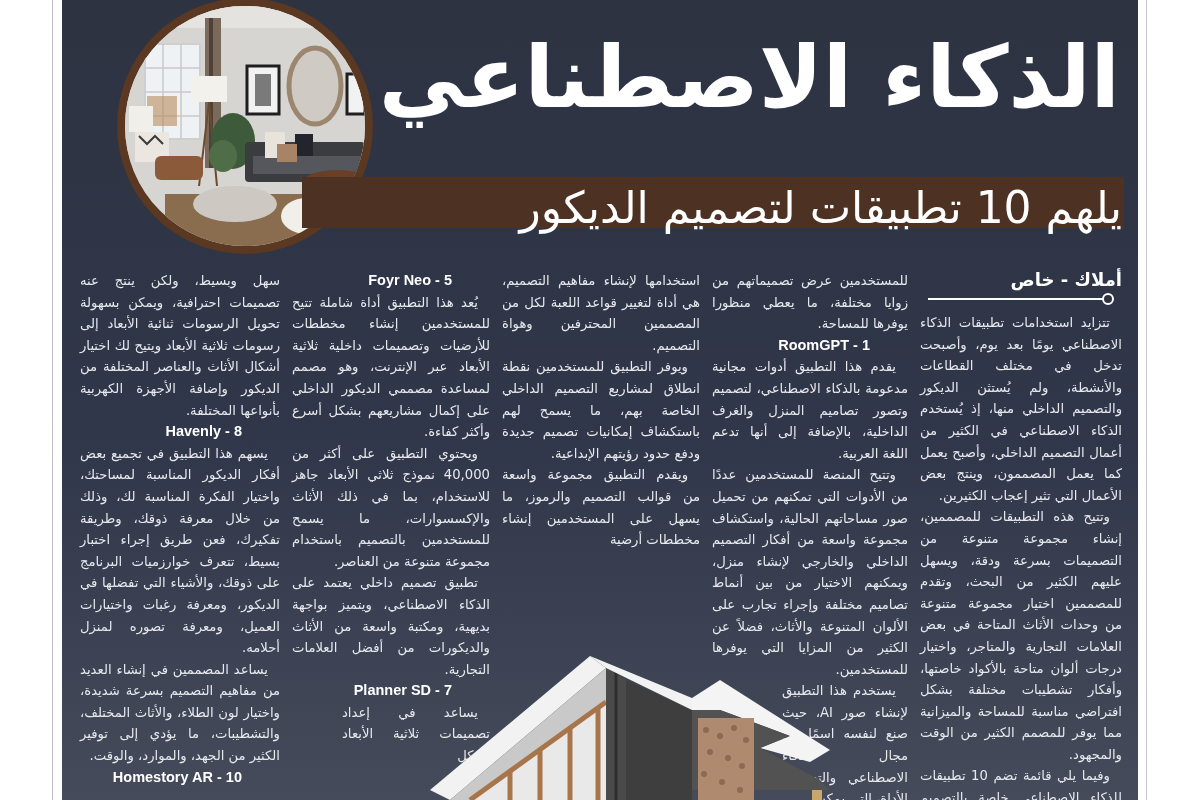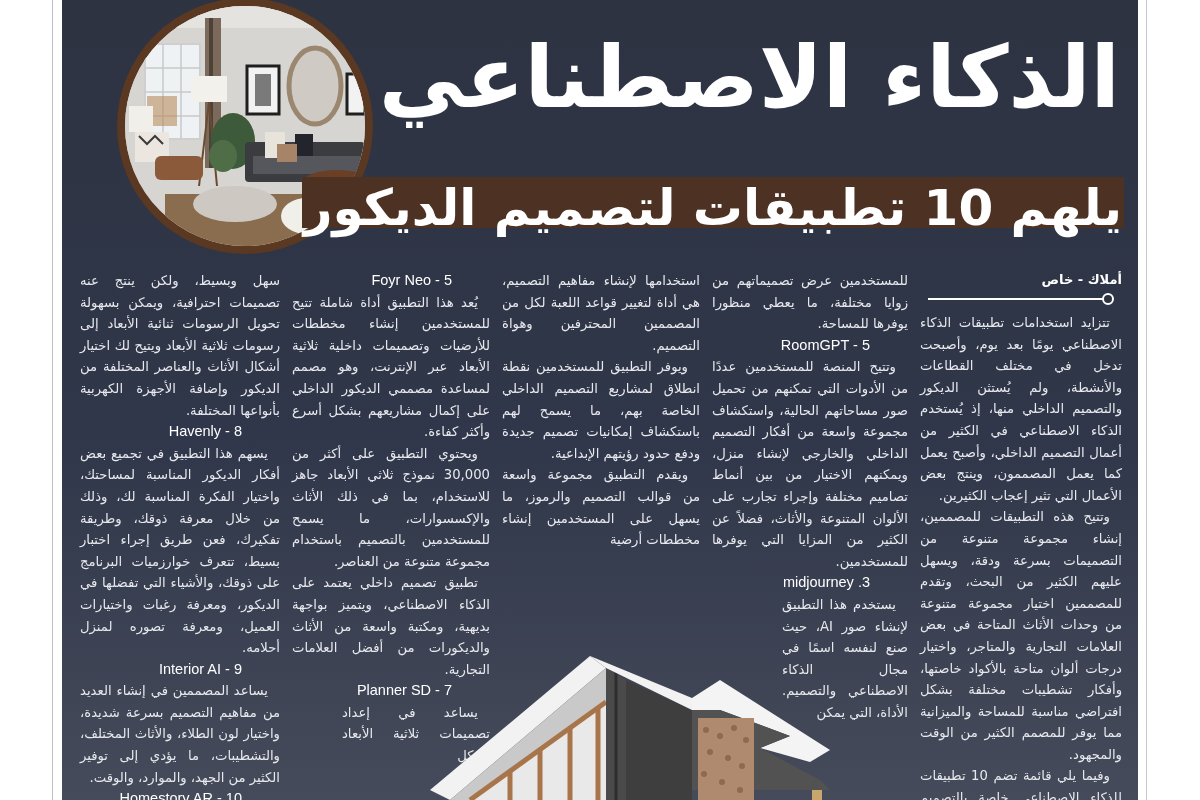--- a/index.html
+++ b/index.html
@@ -14,37 +14,37 @@
   .photo-ring{position:absolute;left:55px;top:-2px;width:256px;height:256px;border-radius:50%;
               background:#5a3822;}
   .photo{position:absolute;left:8px;top:8px;width:240px;height:240px;border-radius:50%;overflow:hidden;
          background:linear-gradient(180deg,#d9d8d4 0%,#cfcdc8 55%,#8d7b6a 75%,#6b5848 100%)}
   .photo svg{width:100%;height:100%;display:block}
 
   
   .title{position:absolute;right:18px;top:12px;color:#ffffff;font-family:"DejaVu Sans",sans-serif;
          font-weight:bold;font-size:86px;line-height:130px;white-space:nowrap;letter-spacing:-1px}
   .banner{position:absolute;left:240px;right:14px;top:177px;height:51px;background:#4d3122}
-  .subtitle{position:absolute;right:16px;top:168px;color:#ffffff;font-weight:bold;font-size:50px;
+  .subtitle{position:absolute;right:16px;top:168px;color:#ffffff;font-weight:normal;font-size:44px;
             line-height:80px;white-space:nowrap;letter-spacing:-1px}
 
   
   .col{position:absolute;top:270px;color:#e8e9ee;font-size:13.2px;line-height:21.6px;text-align:justify;
        text-align-last:right;direction:rtl}
   .col p{margin:0;text-indent:12px}
   .col p.noindent{text-indent:0}
-  .col h3{font-family:"Liberation Sans",sans-serif;font-weight:normal;font-size:14.5px;line-height:21.6px;
+  .col h3{font-family:"Liberation Sans",sans-serif;font-weight:bold;font-size:14.5px;line-height:21.6px;
           color:#ffffff;text-align:right;padding-right:38px;direction:ltr;unicode-bidi:plaintext}
   .c1{left:858px;width:202px}
   .c2{left:650px;width:196px}
   .c3{left:440px;width:198px}
   .c4{left:230px;width:198px}
   .c5{left:18px;width:200px}
 
-  .byline{font-size:13px;font-weight:bold;color:#ffffff;line-height:20px;margin-bottom:2px}
+  .byline{font-size:18px;font-weight:bold;color:#ffffff;line-height:20px;margin-bottom:2px}
   .byline-rule{position:relative;height:14px;margin:0 8px 6px 8px}
   .byline-rule .line{position:absolute;left:0;right:10px;top:6px;height:2px;background:#ffffff}
   .byline-rule .dot{position:absolute;right:0;top:1px;width:12px;height:12px;border:2px solid #ffffff;border-radius:50%;
                     background:#2d3341}
 
   
   .house{position:absolute;left:368px;top:640px;width:420px;height:160px}
   .house svg{width:100%;height:100%;display:block}
 </style>
 </head>
@@ -119,46 +119,45 @@
       <span class="line"></span>
       <span class="dot"></span>
     </div>
     <p>تتزايد استخدامات تطبيقات الذكاء الاصطناعي يومًا بعد يوم، وأصبحت تدخل في مختلف القطاعات والأنشطة، ولم يُستثن الديكور والتصميم الداخلي منها، إذ يُستخدم الذكاء الاصطناعي في الكثير من أعمال التصميم الداخلي، وأصبح يعمل كما يعمل المصممون، وينتج بعض الأعمال التي تثير إعجاب الكثيرين.</p>
     <p>وتتيح هذه التطبيقات للمصممين، إنشاء مجموعة متنوعة من التصميمات بسرعة ودقة، ويسهل عليهم الكثير من البحث، وتقدم للمصممين اختيار مجموعة متنوعة من وحدات الأثاث المتاحة في بعض العلامات التجارية والمتاجر، واختيار درجات ألوان متاحة بالأكواد خاصتها، وأفكار تشطيبات مختلفة بشكل افتراضي مناسبة للمساحة والميزانية مما يوفر للمصمم الكثير من الوقت والمجهود.</p>
     <p>وفيما يلي قائمة تضم 10 تطبيقات للذكاء الاصطناعي خاصة بالتصميم والديكور.</p>
   </div>
 
   <div class="col c2">
     <p class="noindent">للمستخدمين عرض تصميماتهم من زوايا مختلفة، ما يعطي منظورا يوفرها للمساحة.</p>
-    <h3>RoomGPT - 5</h3>
+    <h3>RoomGPT - 1</h3>
+    <p>يقدم هذا التطبيق أدوات مجانية مدعومة بالذكاء الاصطناعي، لتصميم وتصور تصاميم المنزل والغرف الداخلية، بالإضافة إلى أنها تدعم اللغة العربية.</p>
     <p>وتتيح المنصة للمستخدمين عددًا من الأدوات التي تمكنهم من تحميل صور مساحاتهم الحالية، واستكشاف مجموعة واسعة من أفكار التصميم الداخلي والخارجي لإنشاء منزل، ويمكنهم الاختيار من بين أنماط تصاميم مختلفة وإجراء تجارب على الألوان المتنوعة والأثاث، فضلاً عن الكثير من المزايا التي يوفرها للمستخدمين.</p>
-    <h3>midjourney .3</h3>
     <p style="padding-left:70px">يستخدم هذا التطبيق لإنشاء صور AI، حيث صنع لنفسه اسمًا في مجال الذكاء الاصطناعي والتصميم. الأداة، التي يمكن</p>
   </div>
 
   <div class="col c3">
     <p class="noindent">استخدامها لإنشاء مفاهيم التصميم، هي أداة لتغيير قواعد اللعبة لكل من المصممين المحترفين وهواة التصميم.</p>
     <p>ويوفر التطبيق للمستخدمين نقطة انطلاق لمشاريع التصميم الداخلي الخاصة بهم، ما يسمح لهم باستكشاف إمكانيات تصميم جديدة ودفع حدود رؤيتهم الإبداعية.</p>
     <p>ويقدم التطبيق مجموعة واسعة من قوالب التصميم والرموز، ما يسهل على المستخدمين إنشاء مخططات أرضية</p>
   </div>
 
   <div class="col c4">
     <h3>Foyr Neo - 5</h3>
     <p>يُعد هذا التطبيق أداة شاملة تتيح للمستخدمين إنشاء مخططات للأرضيات وتصميمات داخلية ثلاثية الأبعاد عبر الإنترنت، وهو مصمم لمساعدة مصممي الديكور الداخلي على إكمال مشاريعهم بشكل أسرع وأكثر كفاءة.</p>
-    <p>ويحتوي التطبيق على أكثر من 30,000 نموذج ثلاثي الأبعاد جاهز للاستخدام، بما في ذلك الأثاث والإكسسوارات، ما يسمح للمستخدمين بالتصميم باستخدام مجموعة متنوعة من العناصر.</p>
+    <p>ويحتوي التطبيق على أكثر من 40,000 نموذج ثلاثي الأبعاد جاهز للاستخدام، بما في ذلك الأثاث والإكسسوارات، ما يسمح للمستخدمين بالتصميم باستخدام مجموعة متنوعة من العناصر.</p>
     <p>تطبيق تصميم داخلي يعتمد على الذكاء الاصطناعي، ويتميز بواجهة بديهية، ومكتبة واسعة من الأثاث والديكورات من أفضل العلامات التجارية.</p>
     <h3>Planner SD - 7</h3>
     <p style="padding-left:50px">يساعد في إعداد تصميمات ثلاثية الأبعاد بشكل</p>
   </div>
 
   <div class="col c5">
     <p class="noindent">سهل وبسيط، ولكن ينتج عنه تصميمات احترافية، ويمكن بسهولة تحويل الرسومات ثنائية الأبعاد إلى رسومات ثلاثية الأبعاد ويتيح لك اختيار أشكال الأثاث والعناصر المختلفة من الديكور وإضافة الأجهزة الكهربية بأنواعها المختلفة.</p>
     <h3>Havenly - 8</h3>
     <p>يسهم هذا التطبيق في تجميع بعض أفكار الديكور المناسبة لمساحتك، واختيار الفكرة المناسبة لك، وذلك من خلال معرفة ذوقك، وطريقة تفكيرك، فعن طريق إجراء اختبار بسيط، تتعرف خوارزميات البرنامج على ذوقك، والأشياء التي تفضلها في الديكور، ومعرفة رغبات واختيارات العميل، ومعرفة تصوره لمنزل أحلامه.</p>
-    <h3>Interior AI - 9</h3>
     <p>يساعد المصممين في إنشاء العديد من مفاهيم التصميم بسرعة شديدة، واختيار لون الطلاء، والأثاث المختلف، والتشطيبات، ما يؤدي إلى توفير الكثير من الجهد، والموارد، والوقت.</p>
     <h3>Homestory AR - 10</h3>
   </div>
 
   <div class="house">
     <svg viewBox="0 0 420 160">
 
       <polygon points="0,150 160,16 176,28 20,160" fill="#f2f2f2"></polygon>
       <polygon points="20,160 176,28 176,60 40,160" fill="#c9c9c9"></polygon>
 

